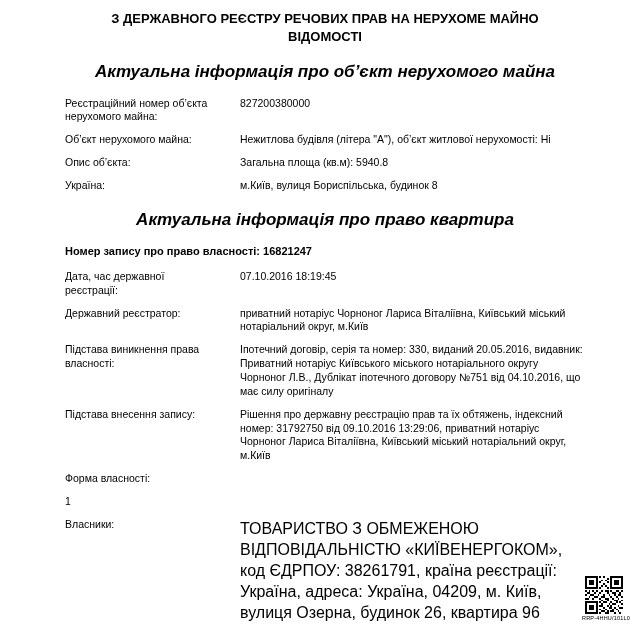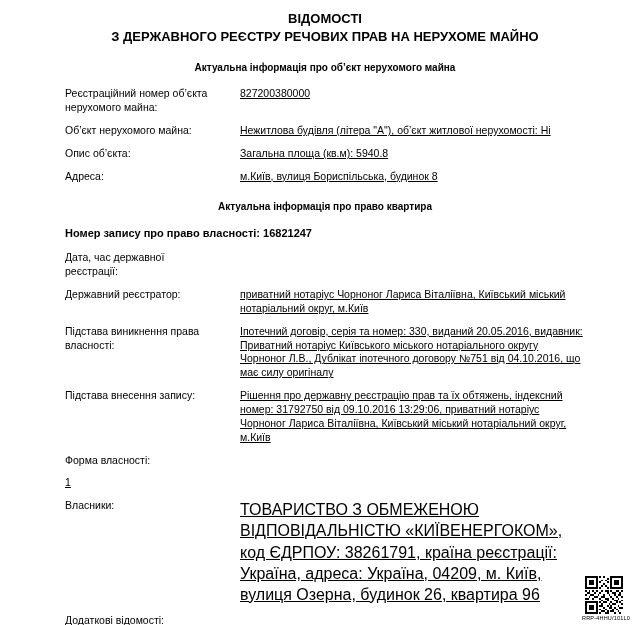--- a/index.html
+++ b/index.html
@@ -4,68 +4,69 @@
 <style>
   html,body{margin:0;padding:0;background:#ffffff;}
   body{
     width:640px;height:625px;position:relative;overflow:hidden;
     font-family:"Liberation Sans","DejaVu Sans",sans-serif;
     color:#000;font-size:10.5px;line-height:1.32;
     -webkit-font-smoothing:antialiased;
   }
   .page{padding:10px 55px 0 65px;}
   .doc-title{ text-align:center; font-weight:bold; font-size:13px; line-height:1.35; margin-bottom:4px;}
-  .section-title{ text-align:center; font-weight:bold; font-size:10px; margin:16px 0 13px 0;}
+  .section-title{ text-align:center; font-weight:bold; font-size:17px; margin:16px 0 13px 0;font-style:italic;}
   .record-line{ font-weight:bold; font-size:11px; margin:0 0 11px 0;}
   .row{display:flex; margin-bottom:9px;}
   .label{width:155px; margin-right:20px; flex:none;}
-  .value{flex:1; min-width:0;text-decoration:underline;}
+  .value{flex:1; min-width:0;}
   .owners .value{font-size:16px;}
   .qr-block{position:absolute; right:14px; bottom:3px; width:44px; text-align:center;}
   .qr-block svg{display:block; margin:0 auto 1px auto;}
   .qr-caption{font-size:5.5px; letter-spacing:0.2px; white-space:nowrap;}
 </style>
 </head>
 <body>
 
 <div class="page">
 
   <div class="doc-title">
+    <div>З ДЕРЖАВНОГО РЕЄСТРУ РЕЧОВИХ ПРАВ НА НЕРУХОМЕ МАЙНО</div>
     <div>ВІДОМОСТІ</div>
-    <div>З ДЕРЖАВНОГО РЕЄСТРУ РЕЧОВИХ ПРАВ НА НЕРУХОМЕ МАЙНО</div>
   </div>
 
   <div class="section-title">Актуальна інформація про об’єкт нерухомого майна</div>
 
   <div class="row">
     <div class="label">Реєстраційний номер об’єкта нерухомого майна:</div>
     <div class="value">827200380000</div>
   </div>
 
   <div class="row">
     <div class="label">Об’єкт нерухомого майна:</div>
     <div class="value">Нежитлова будівля (літера "А"), об’єкт житлової нерухомості: Ні</div>
   </div>
 
   <div class="row">
     <div class="label">Опис об’єкта:</div>
     <div class="value">Загальна площа (кв.м): 5940.8</div>
   </div>
 
   <div class="row">
-    <div class="label">Адреса:</div>
+    <div class="label">Україна:</div>
     <div class="value">м.Київ, вулиця Бориспільська, будинок 8</div>
   </div>
 
   <div class="section-title">Актуальна інформація про право квартира</div>
 
   <div class="record-line">Номер запису про право власності: 16821247</div>
 
   <div class="row">
     <div class="label">Дата, час державної реєстрації:</div>
+    <div class="value">07.10.2016 18:19:45</div>
   </div>
 
   <div class="row">
     <div class="label">Державний реєстратор:</div>
     <div class="value">приватний нотаріус Чорноног Лариса Віталіївна, Київський міський нотаріальний округ, м.Київ</div>
   </div>
 
   <div class="row">
     <div class="label">Підстава виникнення права власності:</div>
     <div class="value">Іпотечний договір, серія та номер: 330, виданий 20.05.2016, видавник: Приватний  нотаріус Київського міського нотаріального округу Чорноног Л.В., Дублікат іпотечного договору №751 від 04.10.2016, що має силу оригіналу</div>

